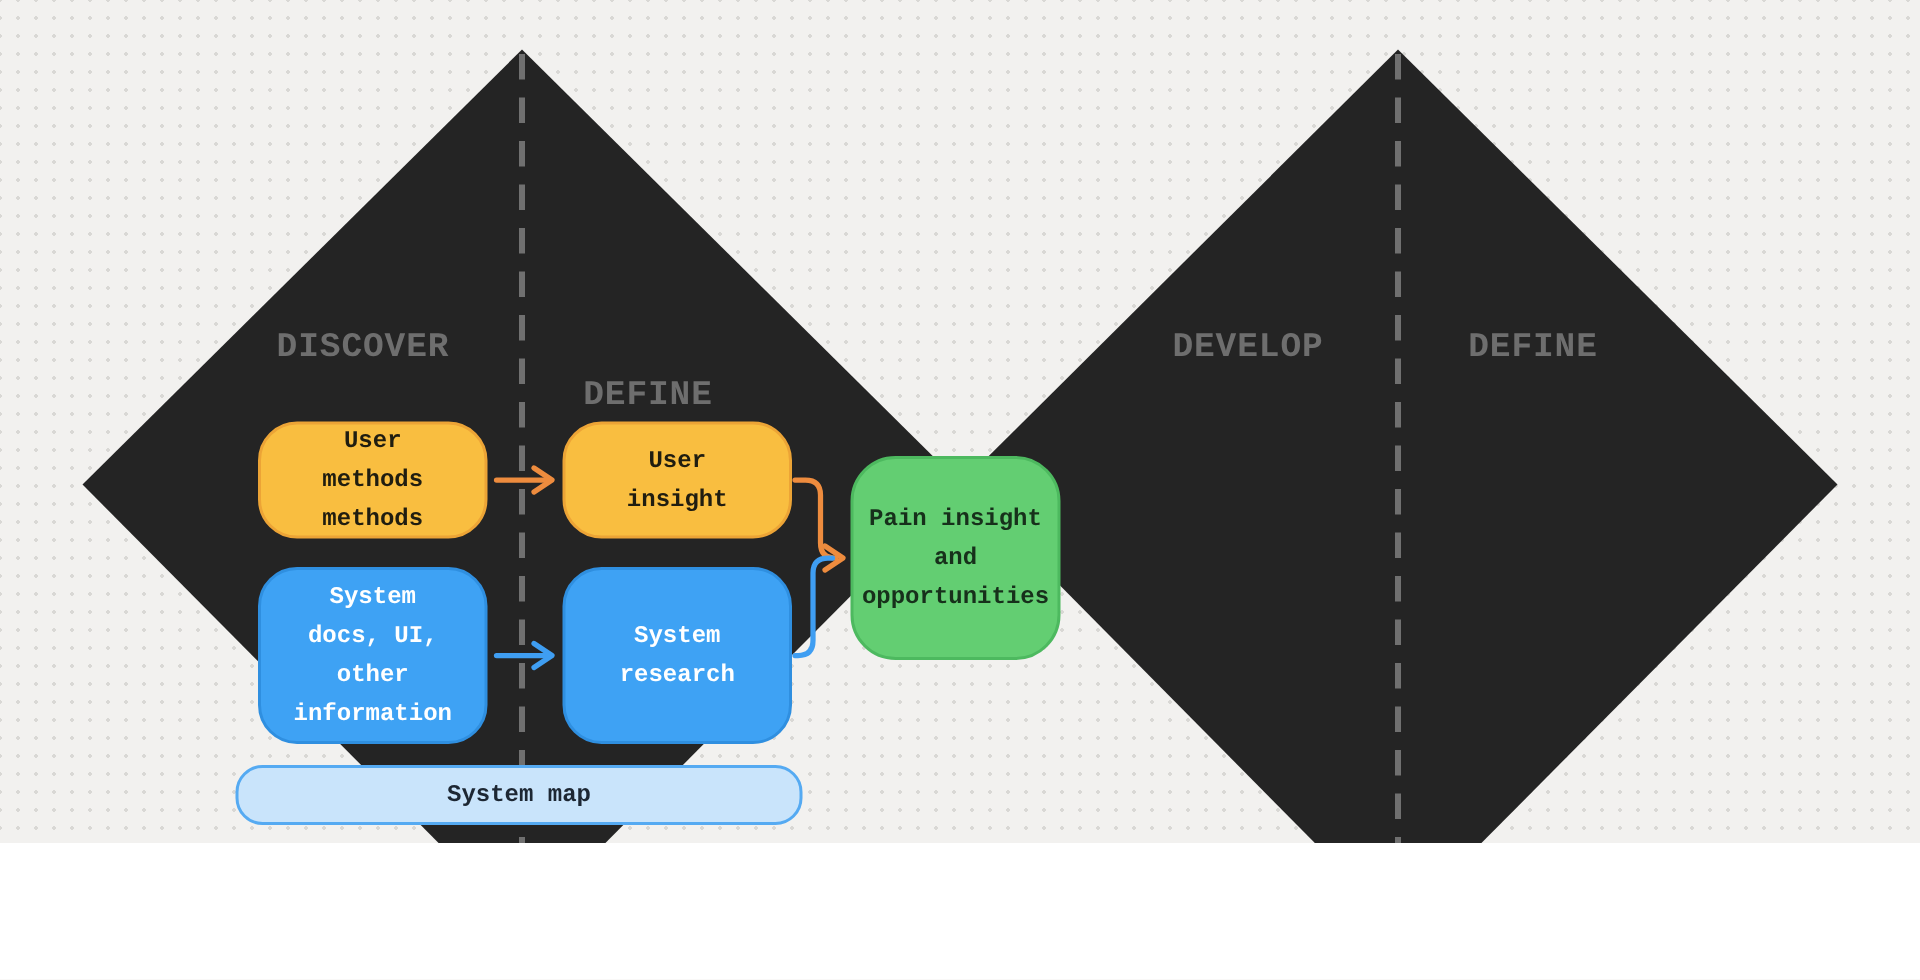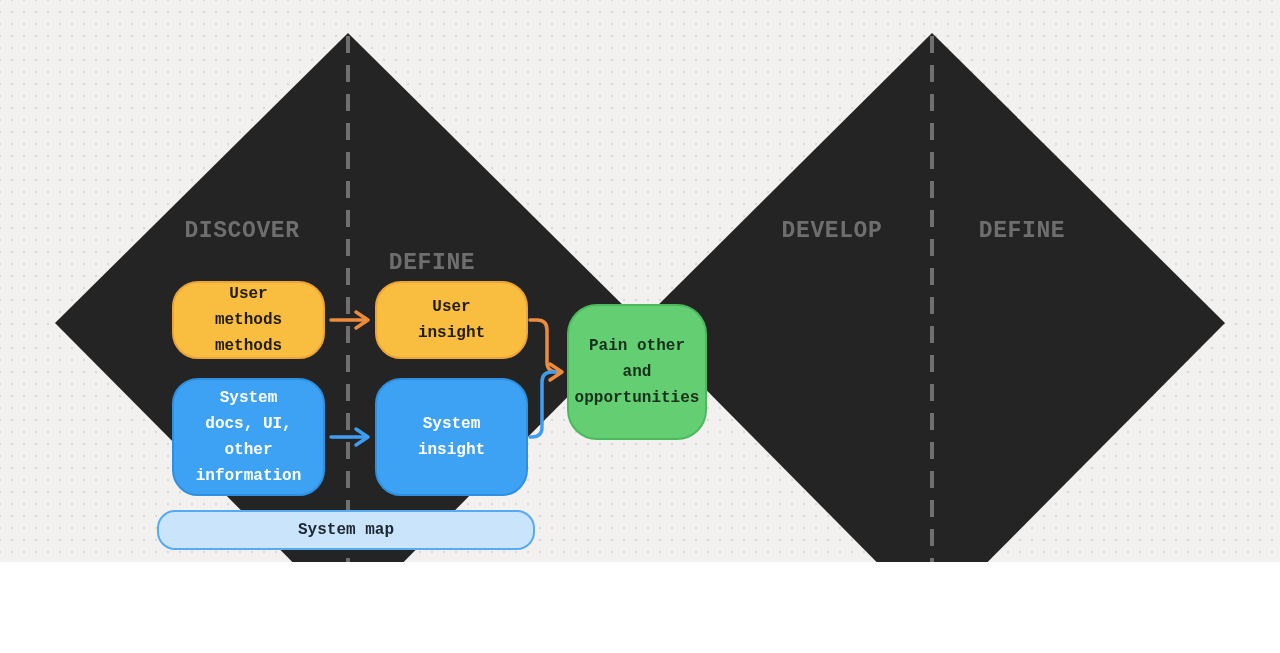--- a/index.html
+++ b/index.html
@@ -76,24 +76,24 @@
 
   <div class="node" style="left: 375px; top: 281px; width: 153px; height: 78px; background-color: rgb(249, 190, 64); border-color: rgb(236, 164, 54); color: rgb(32, 29, 16); text-align: center;">
     <span class="lbl">User insight</span>
   </div>
 
   <div class="node" style="left: 172px; top: 378px; width: 153px; height: 118px; background-color: rgb(62, 162, 244); border-color: rgb(47, 143, 224); color: rgb(255, 255, 255);">
     <span class="lbl">System docs, UI, other information</span>
   </div>
 
   <div class="node" style="left: 375px; top: 378px; width: 153px; height: 118px; background-color: rgb(62, 162, 244); border-color: rgb(47, 143, 224); color: rgb(255, 255, 255);">
-    <span class="lbl">System insight</span>
+    <span class="lbl">System research</span>
   </div>
 
   <div class="node bar" style="left: 157px; top: 478px; width: 378px; height: 40px; background-color: rgb(201, 228, 251); border-color: rgb(85, 170, 242); color: rgb(29, 39, 51);">
     <span class="lbl">System map</span>
   </div>
 
   <div class="node big-round" style="left: 567px; top: 304px; width: 140px; height: 136px; background-color: rgb(99, 206, 114); border-color: rgb(77, 185, 95); color: rgb(23, 48, 27);">
-    <span class="lbl">Pain other and opportunities</span>
+    <span class="lbl">Pain insight and opportunities</span>
   </div>
 
 </div>
 
 </body></html>

